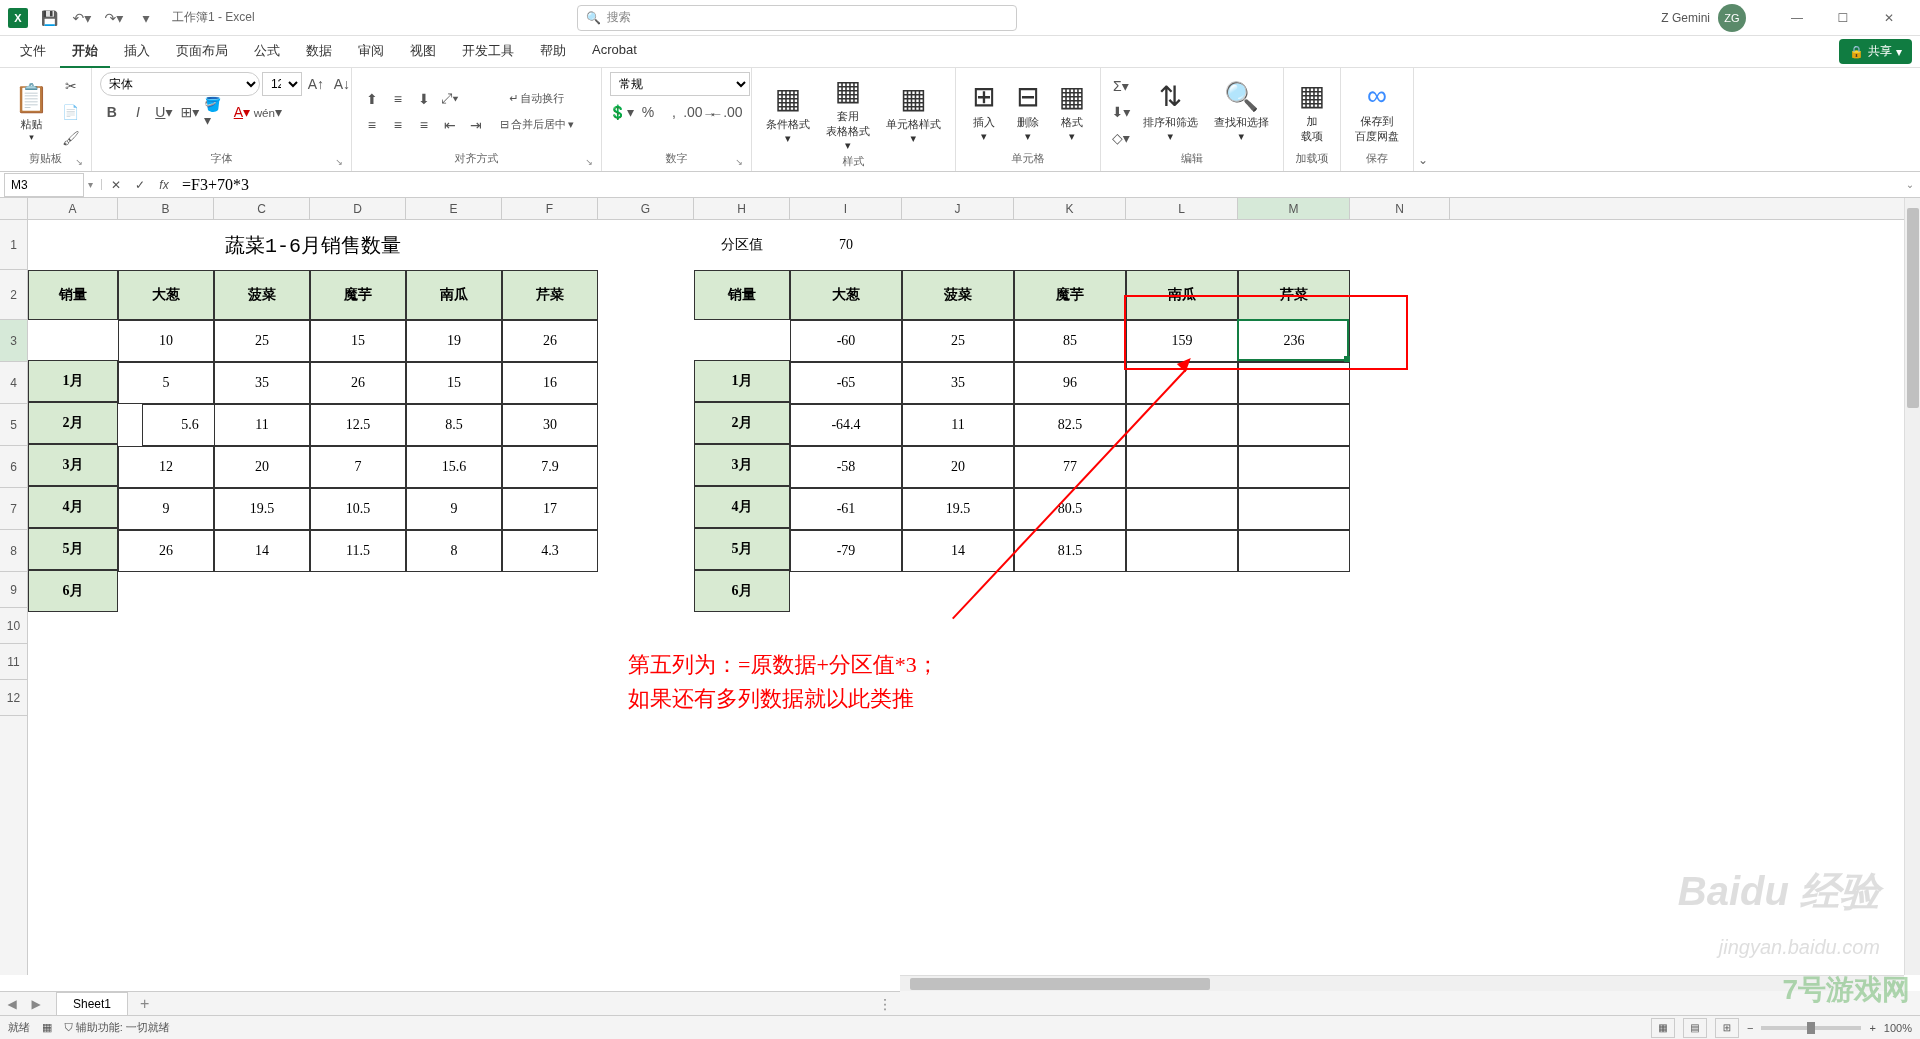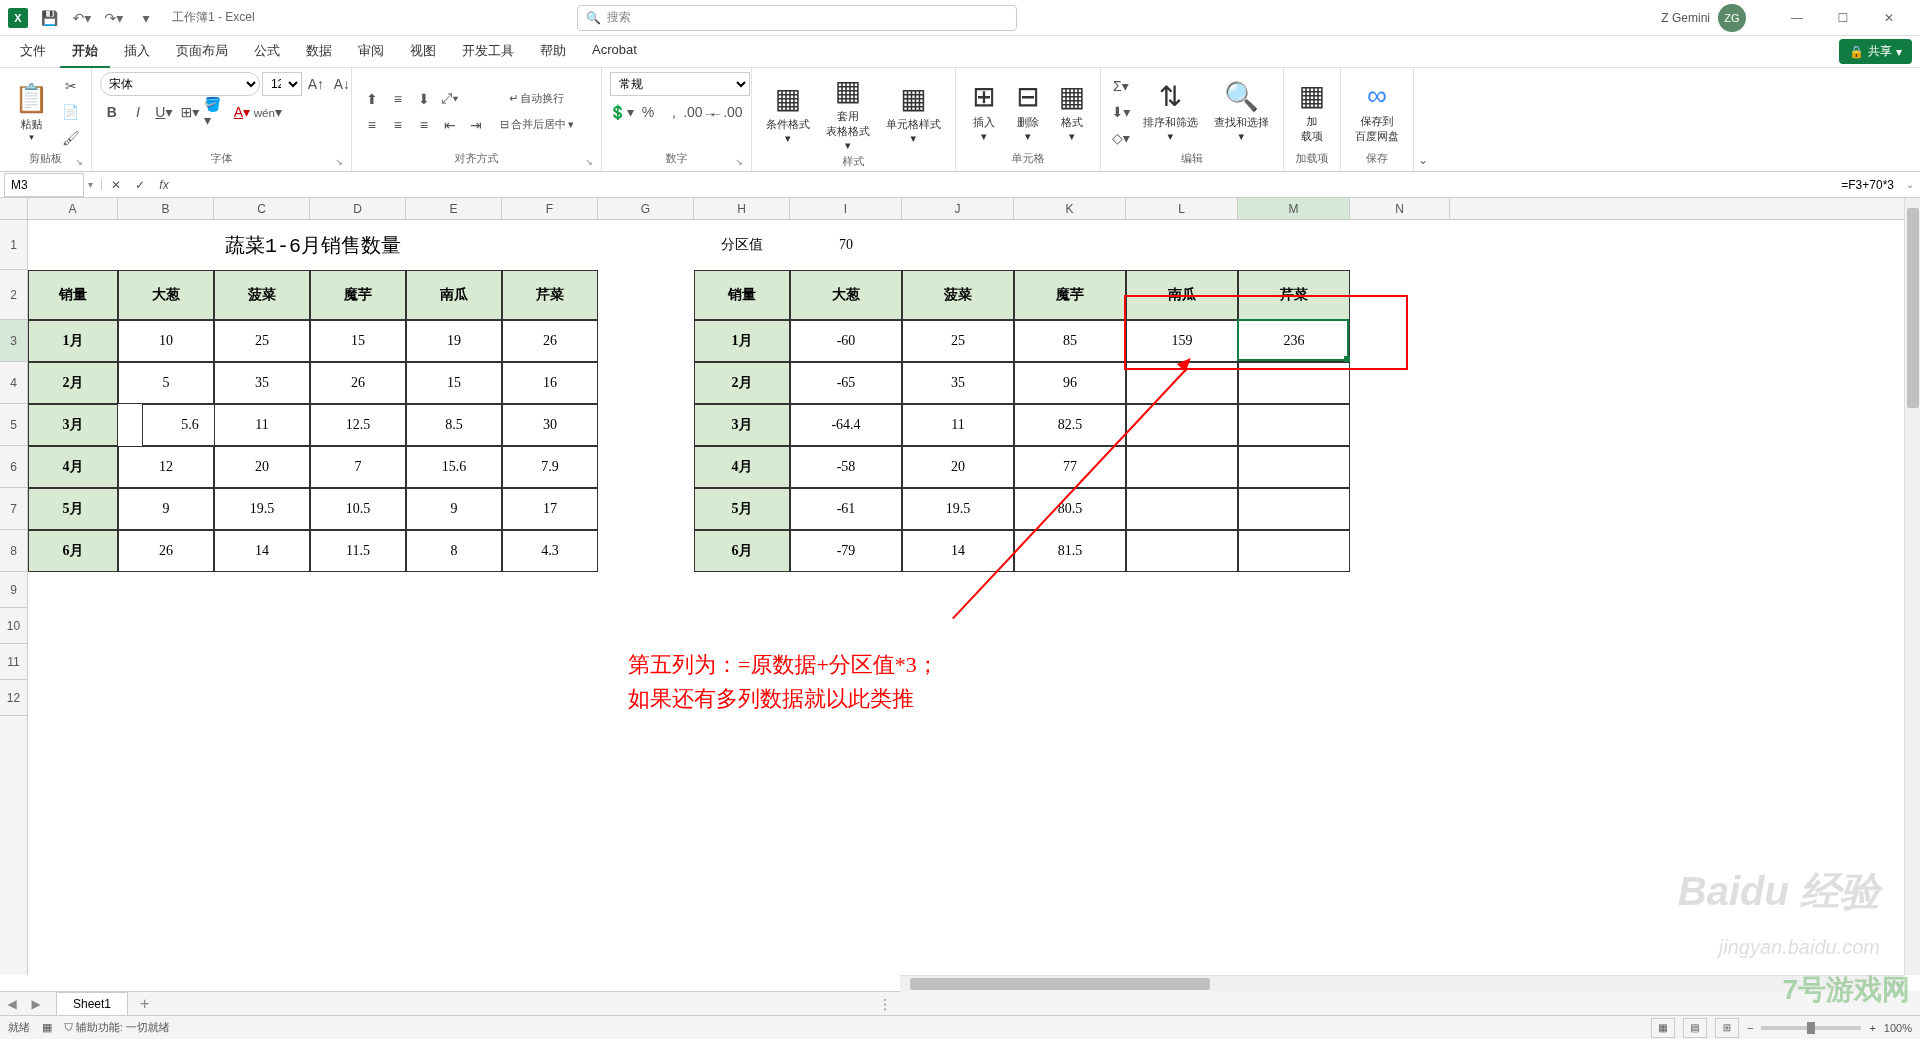--- a/index.html
+++ b/index.html
@@ -39,39 +39,39 @@
 .font-name { width: 160px; border-radius: 12px; }
 .font-size { width: 40px; }
 .num-fmt { width: 140px; }
 .collapse-btn { align-self: flex-end; padding: 4px; font-size: 12px; color: #666; cursor: pointer; }
 
 
 .formula-row { height: 26px; background: #fff; display: flex; align-items: center; border-bottom: 1px solid #ccc; }
 .name-box { width: 80px; height: 24px; border: 1px solid #ccc; margin-left: 4px; padding: 0 6px; font-size: 12px; display: flex; align-items: center; }
 .name-dd { width: 18px; text-align: center; color: #888; font-size: 10px; border-right: 1px solid #ccc; padding-right: 4px; margin-right: 2px; }
 .fx-btn { width: 24px; text-align: center; color: #555; font-size: 12px; cursor: pointer; }
-.formula-input { flex: 1; height: 24px; border: none; font-size: 12px; padding: 0 6px; outline: none; font-family: Liberation Sans, sans-serif; text-align: right; }
+.formula-input { flex: 1; height: 24px; border: none; font-size: 16px; padding: 0 6px; outline: none; font-family: Liberation Serif, serif; }
 .formula-expand { width: 20px; text-align: center; color: #888; cursor: pointer; font-size: 10px; }
 
 
 .grid-wrap { position: absolute; top: 198px; left: 0; right: 0; bottom: 48px; background: #fff; overflow: hidden; }
 .col-headers { height: 22px; display: flex; background: #f4f4f4; border-bottom: 1px solid #ccc; position: absolute; top: 0; left: 0; right: 16px; }
 .corner { width: 28px; border-right: 1px solid #ccc; background: #f4f4f4; }
 .ch { border-right: 1px solid #ccc; text-align: center; font-size: 12px; color: #555; line-height: 22px; }
 .ch.sel { background: #d6e9d8; }
 .row-headers { position: absolute; top: 22px; left: 0; bottom: 16px; width: 28px; background: #f4f4f4; border-right: 1px solid #ccc; }
 .rh { border-bottom: 1px solid #ccc; text-align: center; font-size: 12px; color: #555; display: flex; align-items: center; justify-content: center; }
 .rh.sel { background: #d6e9d8; }
 .cells { position: absolute; top: 22px; left: 28px; right: 16px; bottom: 16px; }
 .cell { position: absolute; font-size: 14px; display: flex; align-items: center; font-family: "SimSun", serif; }
 .cell.c { justify-content: center; }
 .title-cell { font-size: 20px; font-weight: normal; font-family: Liberation Mono, monospace; justify-content: center; }
 .hdr-cell { background: #d8ead2; border: 1px solid #333; justify-content: center; font-weight: bold; }
 .data-cell { border: 1px solid #333; justify-content: center; background: #fff; }
-.row-label { background: #d8ead2; border: 1px solid #333; justify-content: center; font-weight: bold; }
+.row-label { background: #d8ead2; border: 1px solid #333; justify-content: center; font-weight: bold; margin-top: 40px; }
 .sel-box { position: absolute; border: 2px solid #137e43; pointer-events: none; }
 .fill-handle { position: absolute; width: 6px; height: 6px; background: #137e43; right: -3px; bottom: -3px; }
 .red-box { position: absolute; border: 2px solid #ff0000; pointer-events: none; }
 .arrow-line { position: absolute; background: #ff0000; transform-origin: top left; pointer-events: none; height: 2px; }
 .arrow-head { position: absolute; width: 0; height: 0; border-left: 6px solid transparent; border-right: 6px solid transparent; border-bottom: 14px solid #ff0000; pointer-events: none; }
 .annot { position: absolute; color: #ff0000; font-size: 22px; font-family: "SimSun", serif; }
 .vscroll { position: absolute; top: 0; right: 0; width: 16px; bottom: 16px; background: #f0f0f0; border-left: 1px solid #ddd; }
 .vthumb { position: absolute; left: 2px; width: 12px; background: #c0c0c0; border-radius: 2px; }
 .hscroll { position: absolute; left: 900px; right: 16px; bottom: 0; height: 16px; background: #f0f0f0; border-top: 1px solid #ddd; }
 .hthumb { position: absolute; top: 2px; height: 12px; background: #c0c0c0; border-radius: 2px; }

